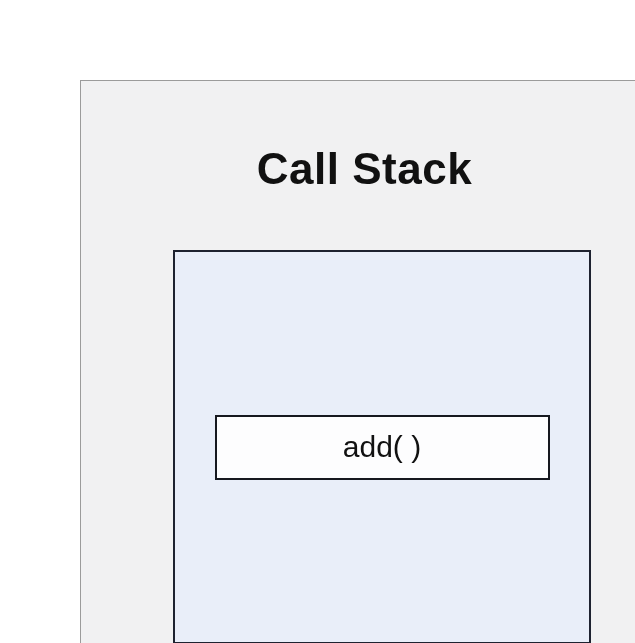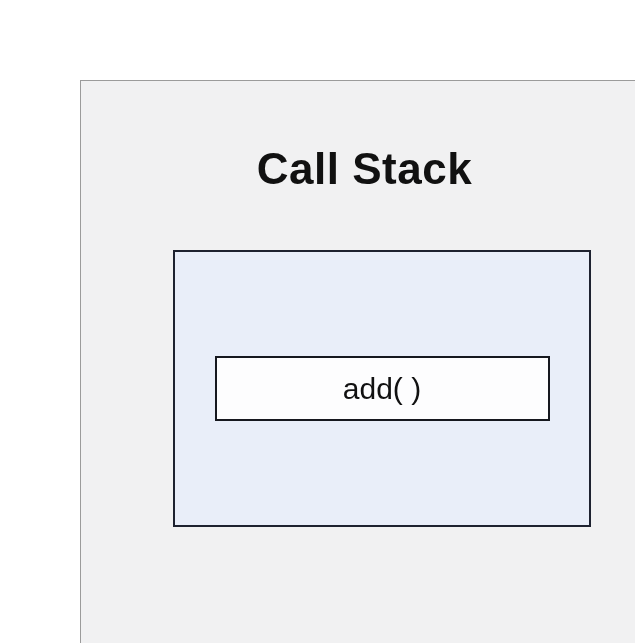--- a/index.html
+++ b/index.html
@@ -34,21 +34,21 @@
     font-weight: 600;
     letter-spacing: 0.5px;
     color: var(--text, #111111);
   }
 
   .stack-container {
     position: absolute;
     left: 76px;
     top: 153px;
     width: 418px;
-    height: 277px;
+    height: 394px;
     background: var(--stack-bg, #e9eef9);
     border: 2px solid var(--stack-border, #1e2230);
     display: flex;
     flex-direction: column;
     align-items: center;
     justify-content: center;
     gap: 37px;
   }
 
   .stack-frame {

